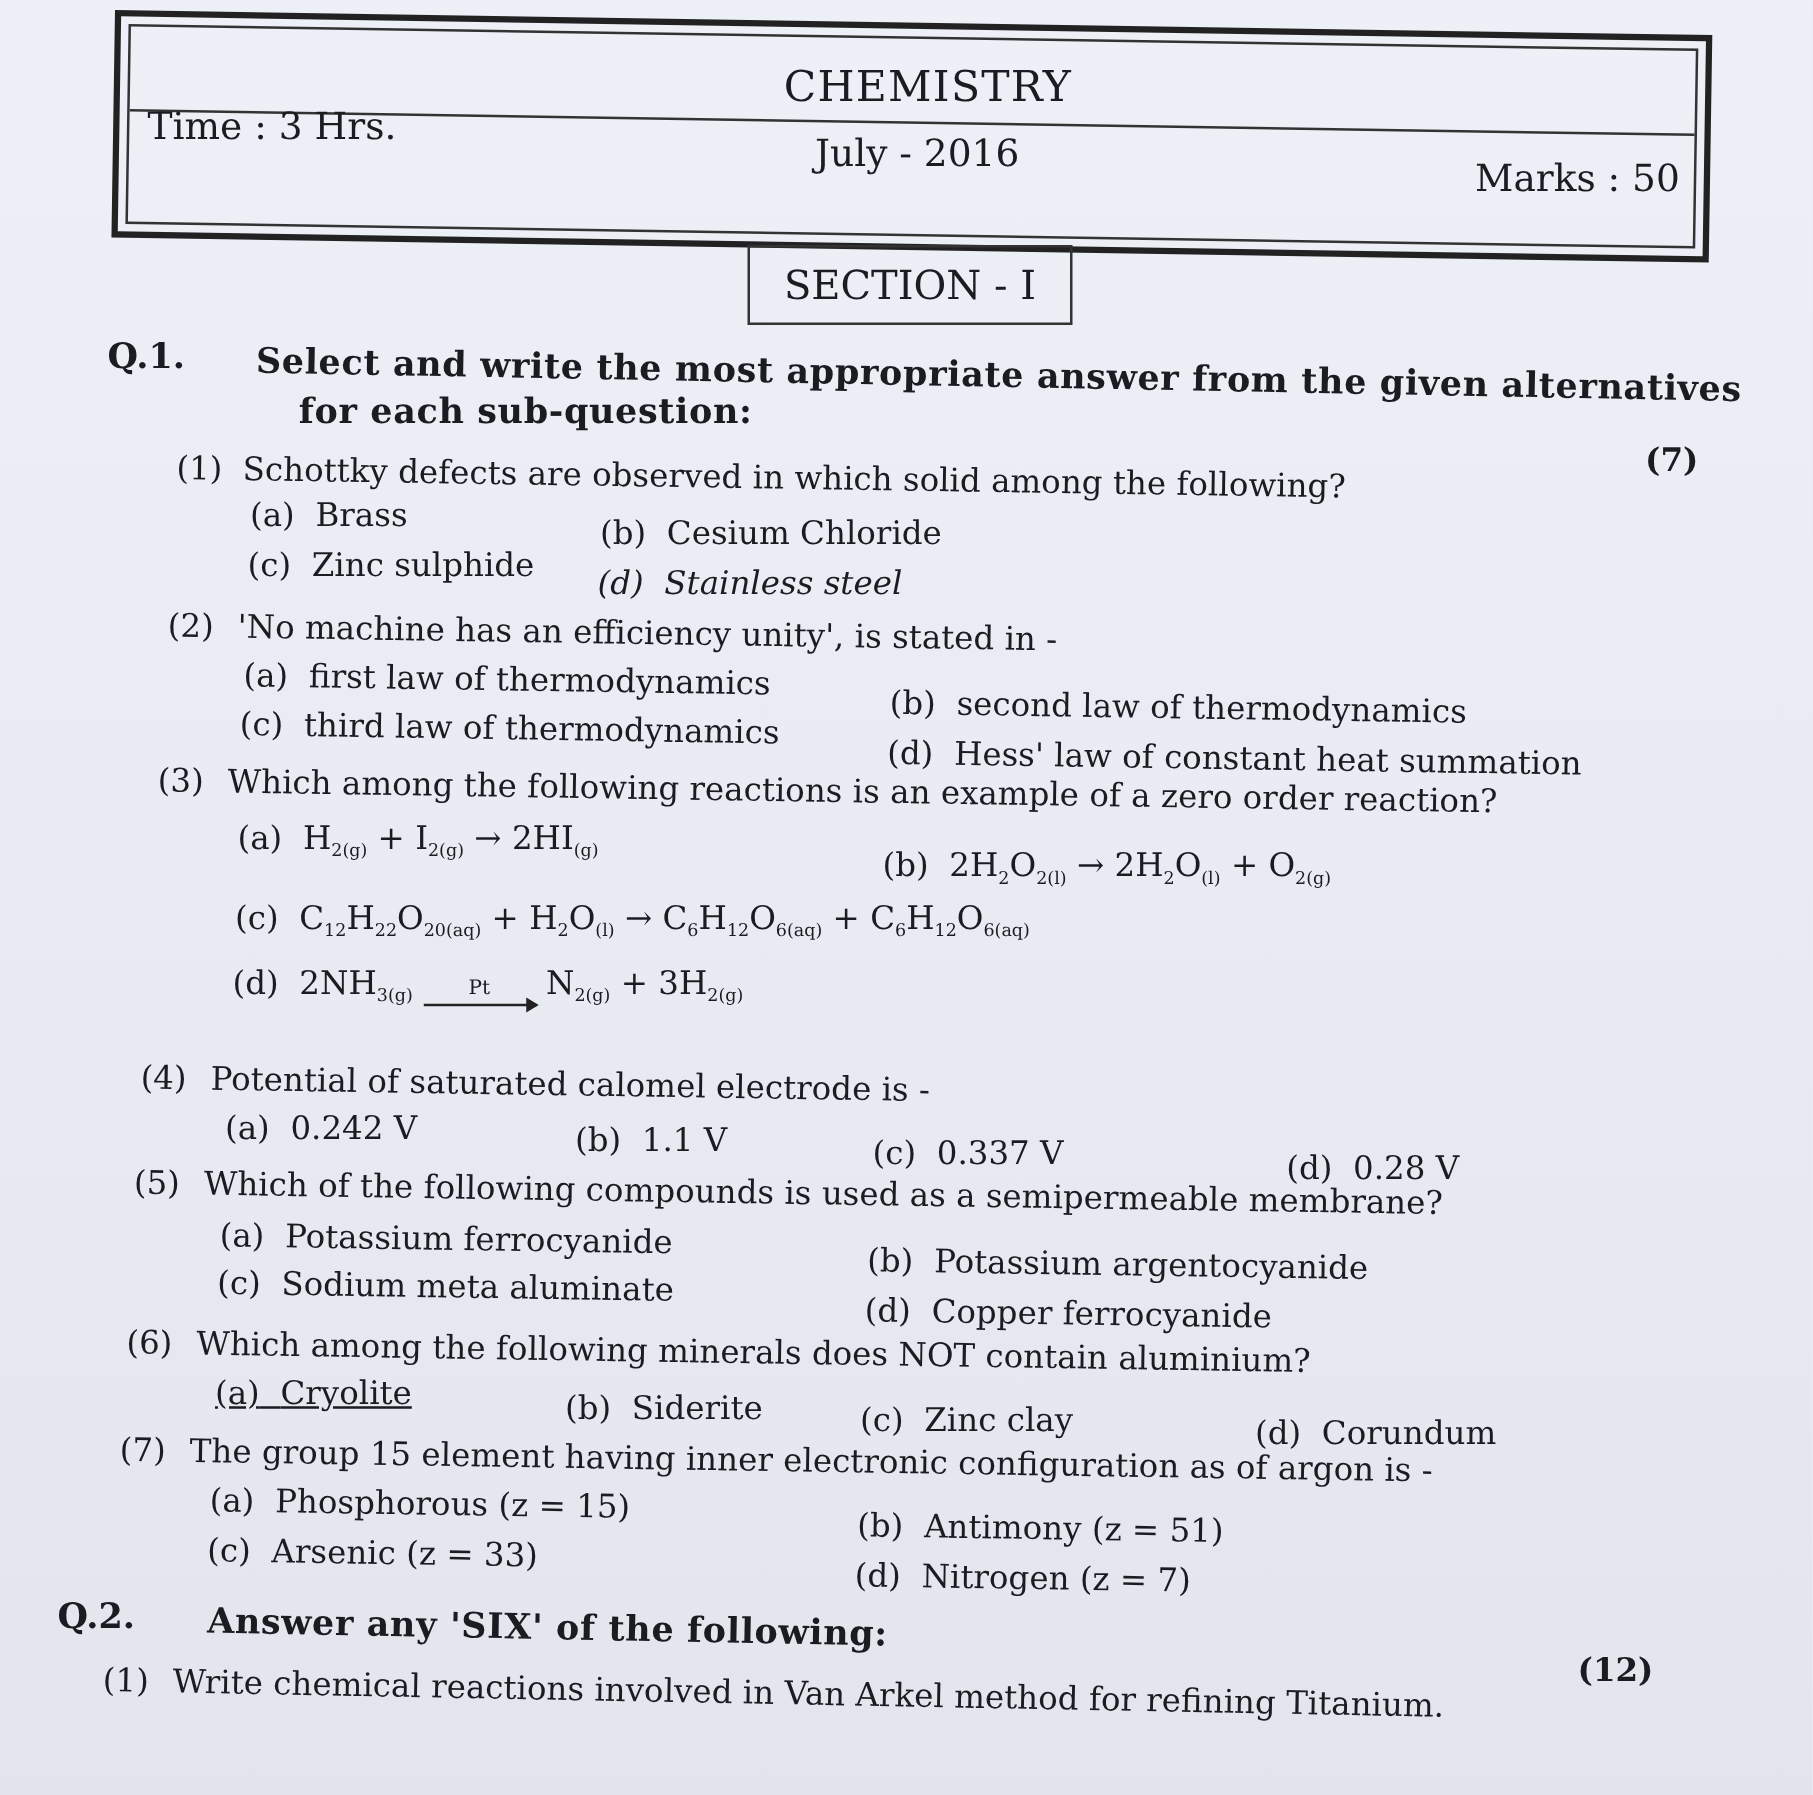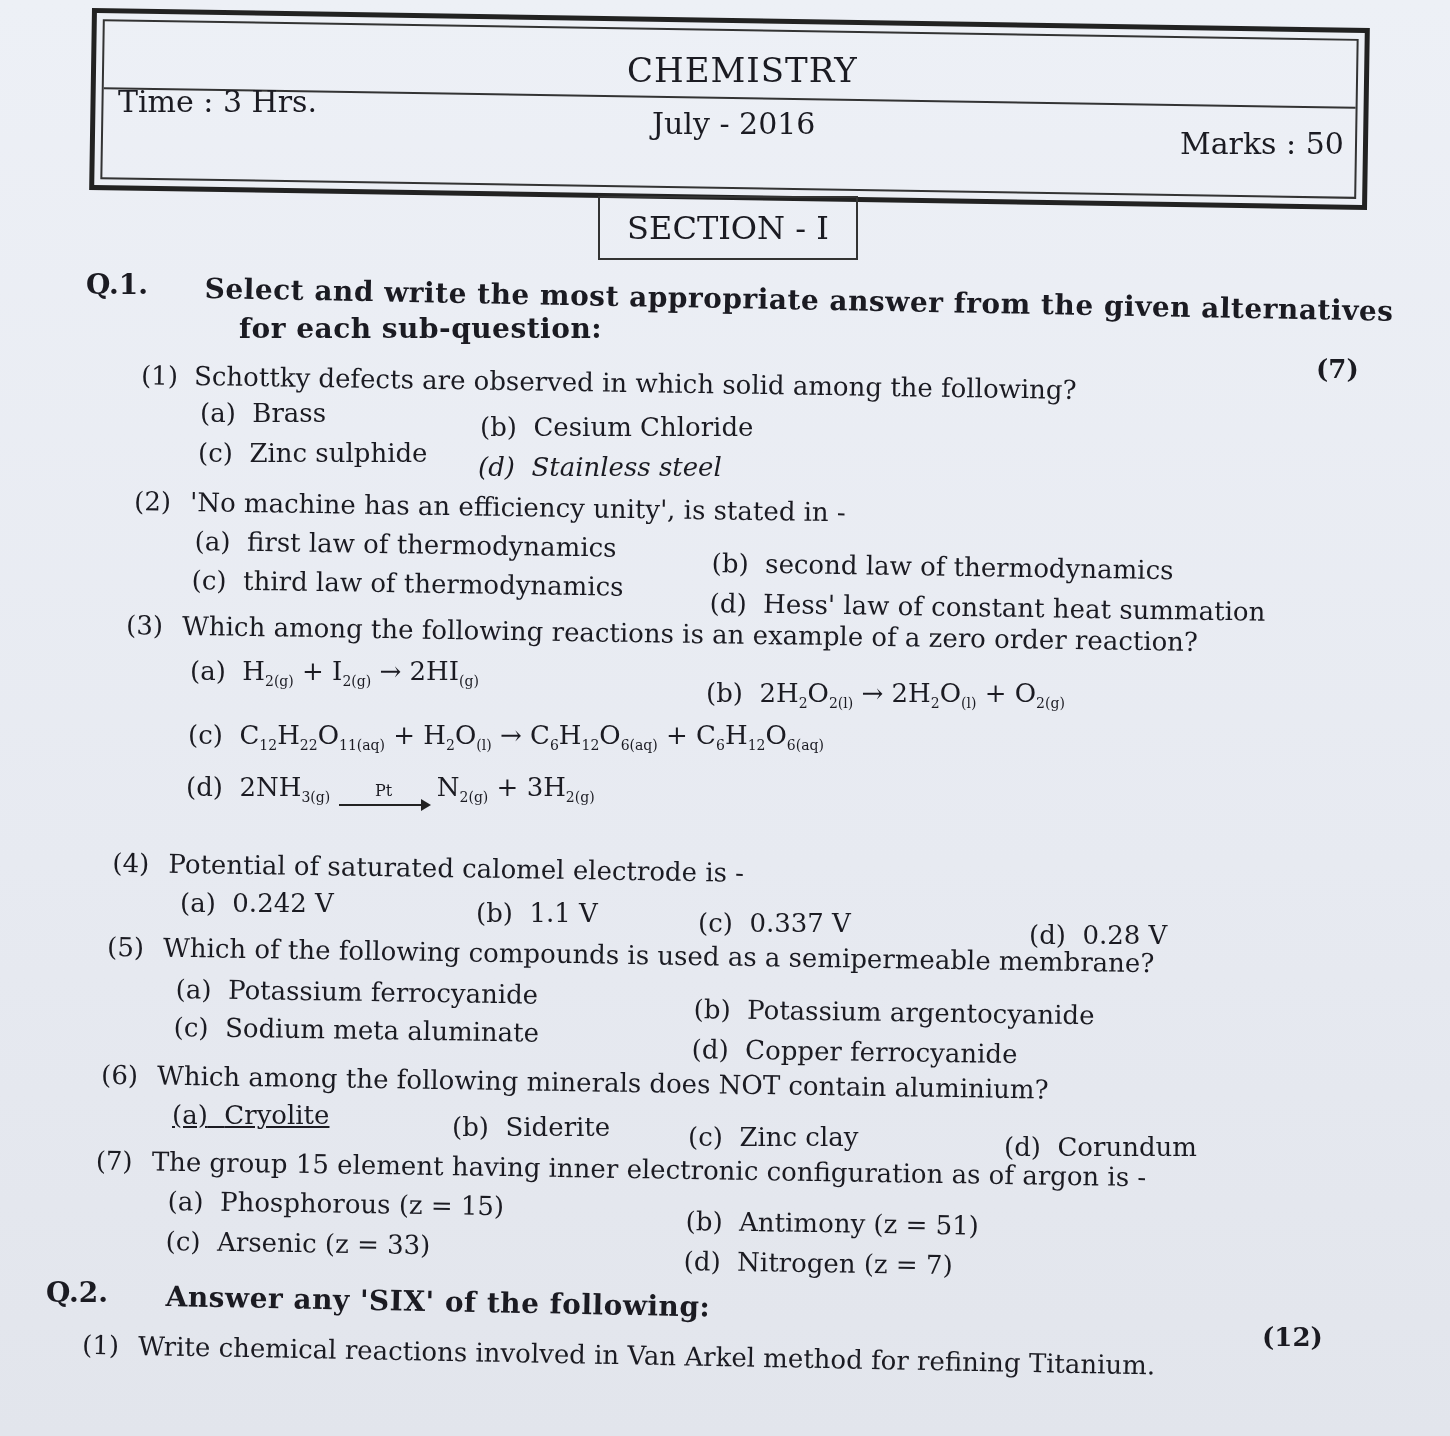--- a/index.html
+++ b/index.html
@@ -74,34 +74,34 @@
     <div class="abs txt" style="left:136px;top:608px;">(3)</div>
     <div class="abs txt" style="left:192px;top:608px;">Which among the following reactions is an example of a zero order reaction?</div>
   </div>
   <div class="abs opt" style="left:190px;top:656px;">
     <span>(a)</span>&nbsp; H<sub>2(g)</sub> + I<sub>2(g)</sub> → 2HI<sub>(g)</sub>
   </div>
   <div class="abs opt" style="left:706px;top:678px;">
     <span>(b)</span>&nbsp; 2H<sub>2</sub>O<sub>2(l)</sub> → 2H<sub>2</sub>O<sub>(l)</sub> + O<sub>2(g)</sub>
   </div>
   <div class="abs opt" style="left:188px;top:720px;">
-    <span>(c)</span>&nbsp; C<sub>12</sub>H<sub>22</sub>O<sub>11(aq)</sub> + H<sub>2</sub>O<sub>(l)</sub> → C<sub>6</sub>H<sub>12</sub>O<sub>6(aq)</sub> + C<sub>6</sub>H<sub>12</sub>O<sub>6(aq)</sub>
+    <span>(c)</span>&nbsp; C<sub>12</sub>H<sub>22</sub>O<sub>20(aq)</sub> + H<sub>2</sub>O<sub>(l)</sub> → C<sub>6</sub>H<sub>12</sub>O<sub>6(aq)</sub> + C<sub>6</sub>H<sub>12</sub>O<sub>6(aq)</sub>
   </div>
   <div class="abs opt" style="left:186px;top:772px;">
     <span>(d)</span>&nbsp; 2NH<sub>3(g)</sub>
     <span class="arrow-pt"><span class="lbl">Pt</span><span class="ln"></span></span>
     N<sub>2(g)</sub> + 3H<sub>2(g)</sub>
   </div>
 
   <div style="transform:rotate(0.9deg);transform-origin:left top;position:absolute;left:0;top:0;width:1450px;height:1436px;">
     <div class="abs txt" style="left:126px;top:846px;">(4)</div>
     <div class="abs txt" style="left:182px;top:846px;">Potential of saturated calomel electrode is -</div>
   </div>
   <div class="abs opt" style="left:180px;top:888px;"><span>(a)</span>&nbsp; <span>0.242 V</span></div>
-  <div class="abs opt" style="left:460px;top:898px;margin-left:16px;"><span>(b)</span>&nbsp; <span>1.1 V</span></div>
+  <div class="abs opt" style="left:460px;top:898px;"><span>(b)</span>&nbsp; <span>1.1 V</span></div>
   <div class="abs opt" style="left:698px;top:908px;"><span>(c)</span>&nbsp; <span>0.337 V</span></div>
   <div class="abs opt" style="left:1014px;top:920px;margin-left:15px;"><span>(d)</span>&nbsp; <span>0.28 V</span></div>
 
   <div style="transform:rotate(0.9deg);transform-origin:left top;position:absolute;left:0;top:0;width:1450px;height:1436px;">
     <div class="abs txt" style="left:122px;top:930px;">(5)</div>
     <div class="abs txt" style="left:178px;top:930px;">Which of the following compounds is used as a semipermeable membrane?</div>
   </div>
   <div class="abs opt" style="left:176px;top:974px;transform:rotate(0.9deg);transform-origin:left top;"><span>(a)</span>&nbsp; <span>Potassium ferrocyanide</span></div>
   <div class="abs opt" style="left:694px;top:994px;transform:rotate(0.9deg);transform-origin:left top;"><span>(b)</span>&nbsp; <span>Potassium argentocyanide</span></div>
   <div class="abs opt" style="left:174px;top:1012px;transform:rotate(0.9deg);transform-origin:left top;"><span>(c)</span>&nbsp; <span>Sodium meta aluminate</span></div>

